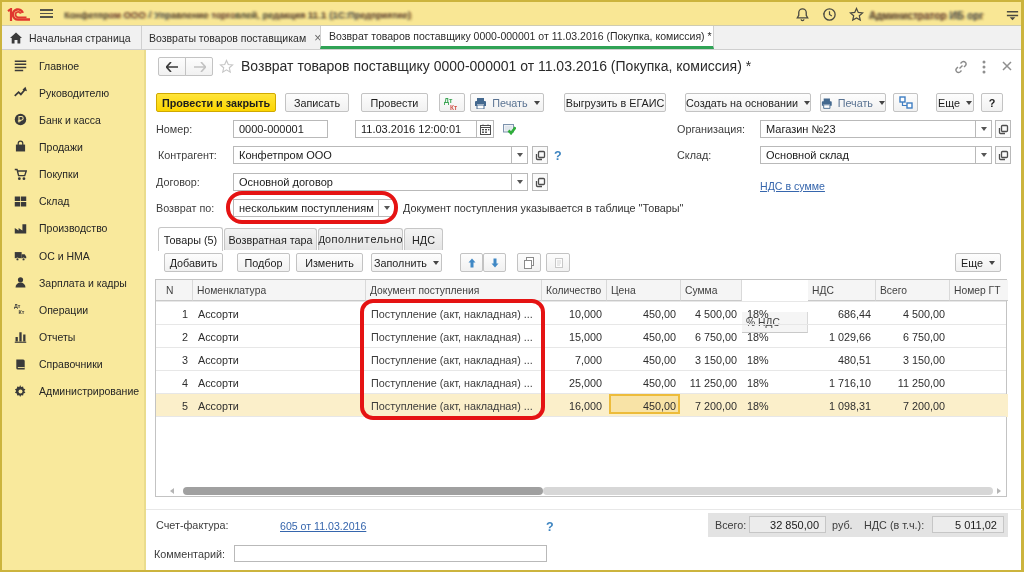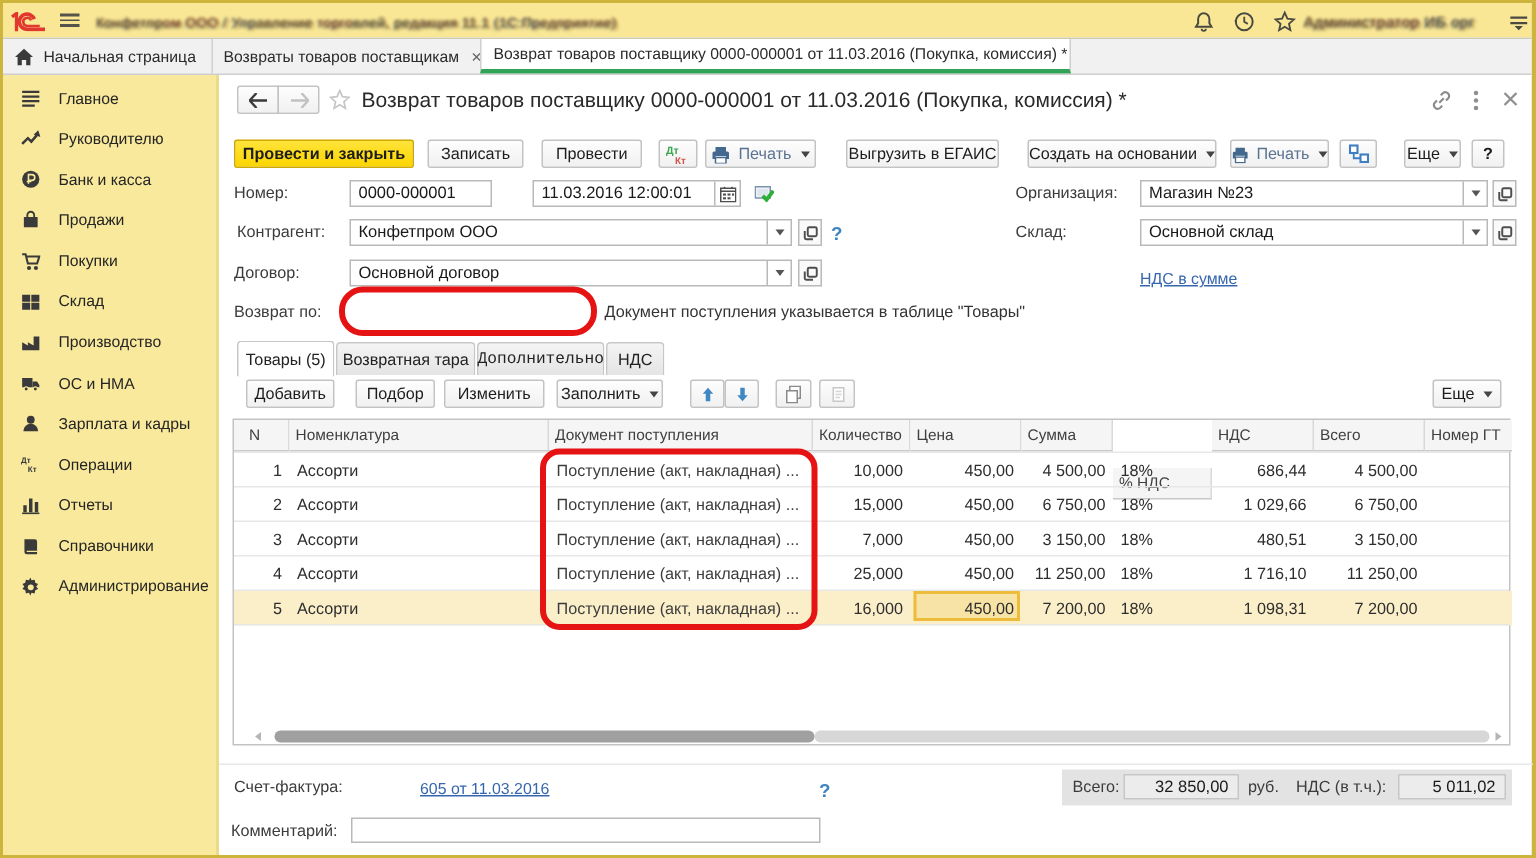--- a/index.html
+++ b/index.html
@@ -296,20 +296,23 @@
           <i></i>
         </div></div>
     <div class="sq-btn" style="left:386px; top:123px;">
         <svg width="11" height="11" viewBox="0 0 11 11">
           <rect x="3.5" y="1.5" width="6" height="6" fill="none" stroke="#4e4e4e" stroke-width="1.3" rx="1"></rect>
           <path d="M1.5 4 V8.5 a1 1 0 0 0 1 1 H7" fill="none" stroke="#4e4e4e" stroke-width="1.3"></path>
         </svg>
       </div>
 
     <div class="lbl" style="left:10px; top:152px;">Возврат по:</div>
+    <div class="inp" style="left:87px; top:149px; width:162px; padding-right:17px;">нескольким поступлениям<div class="dd">
+          <i></i>
+        </div></div>
     <div class="redbox" style="left:80px; top:141px; width:172px; height:33px; border-radius:16px;"></div>
     <div class="lbl" style="left:257px; top:152px; color:#333;">Документ поступления указывается в таблице "Товары"</div>
 
     <div class="lbl" style="left:531px; top:73px;">Организация:</div>
     <div class="inp" style="left:614px; top:70px; width:232px; padding-right:17px;">Магазин №23<div class="dd">
           <i></i>
         </div></div>
     <div class="sq-btn" style="left:849px; top:70px;">
         <svg width="11" height="11" viewBox="0 0 11 11">
           <rect x="3.5" y="1.5" width="6" height="6" fill="none" stroke="#4e4e4e" stroke-width="1.3" rx="1"></rect>

